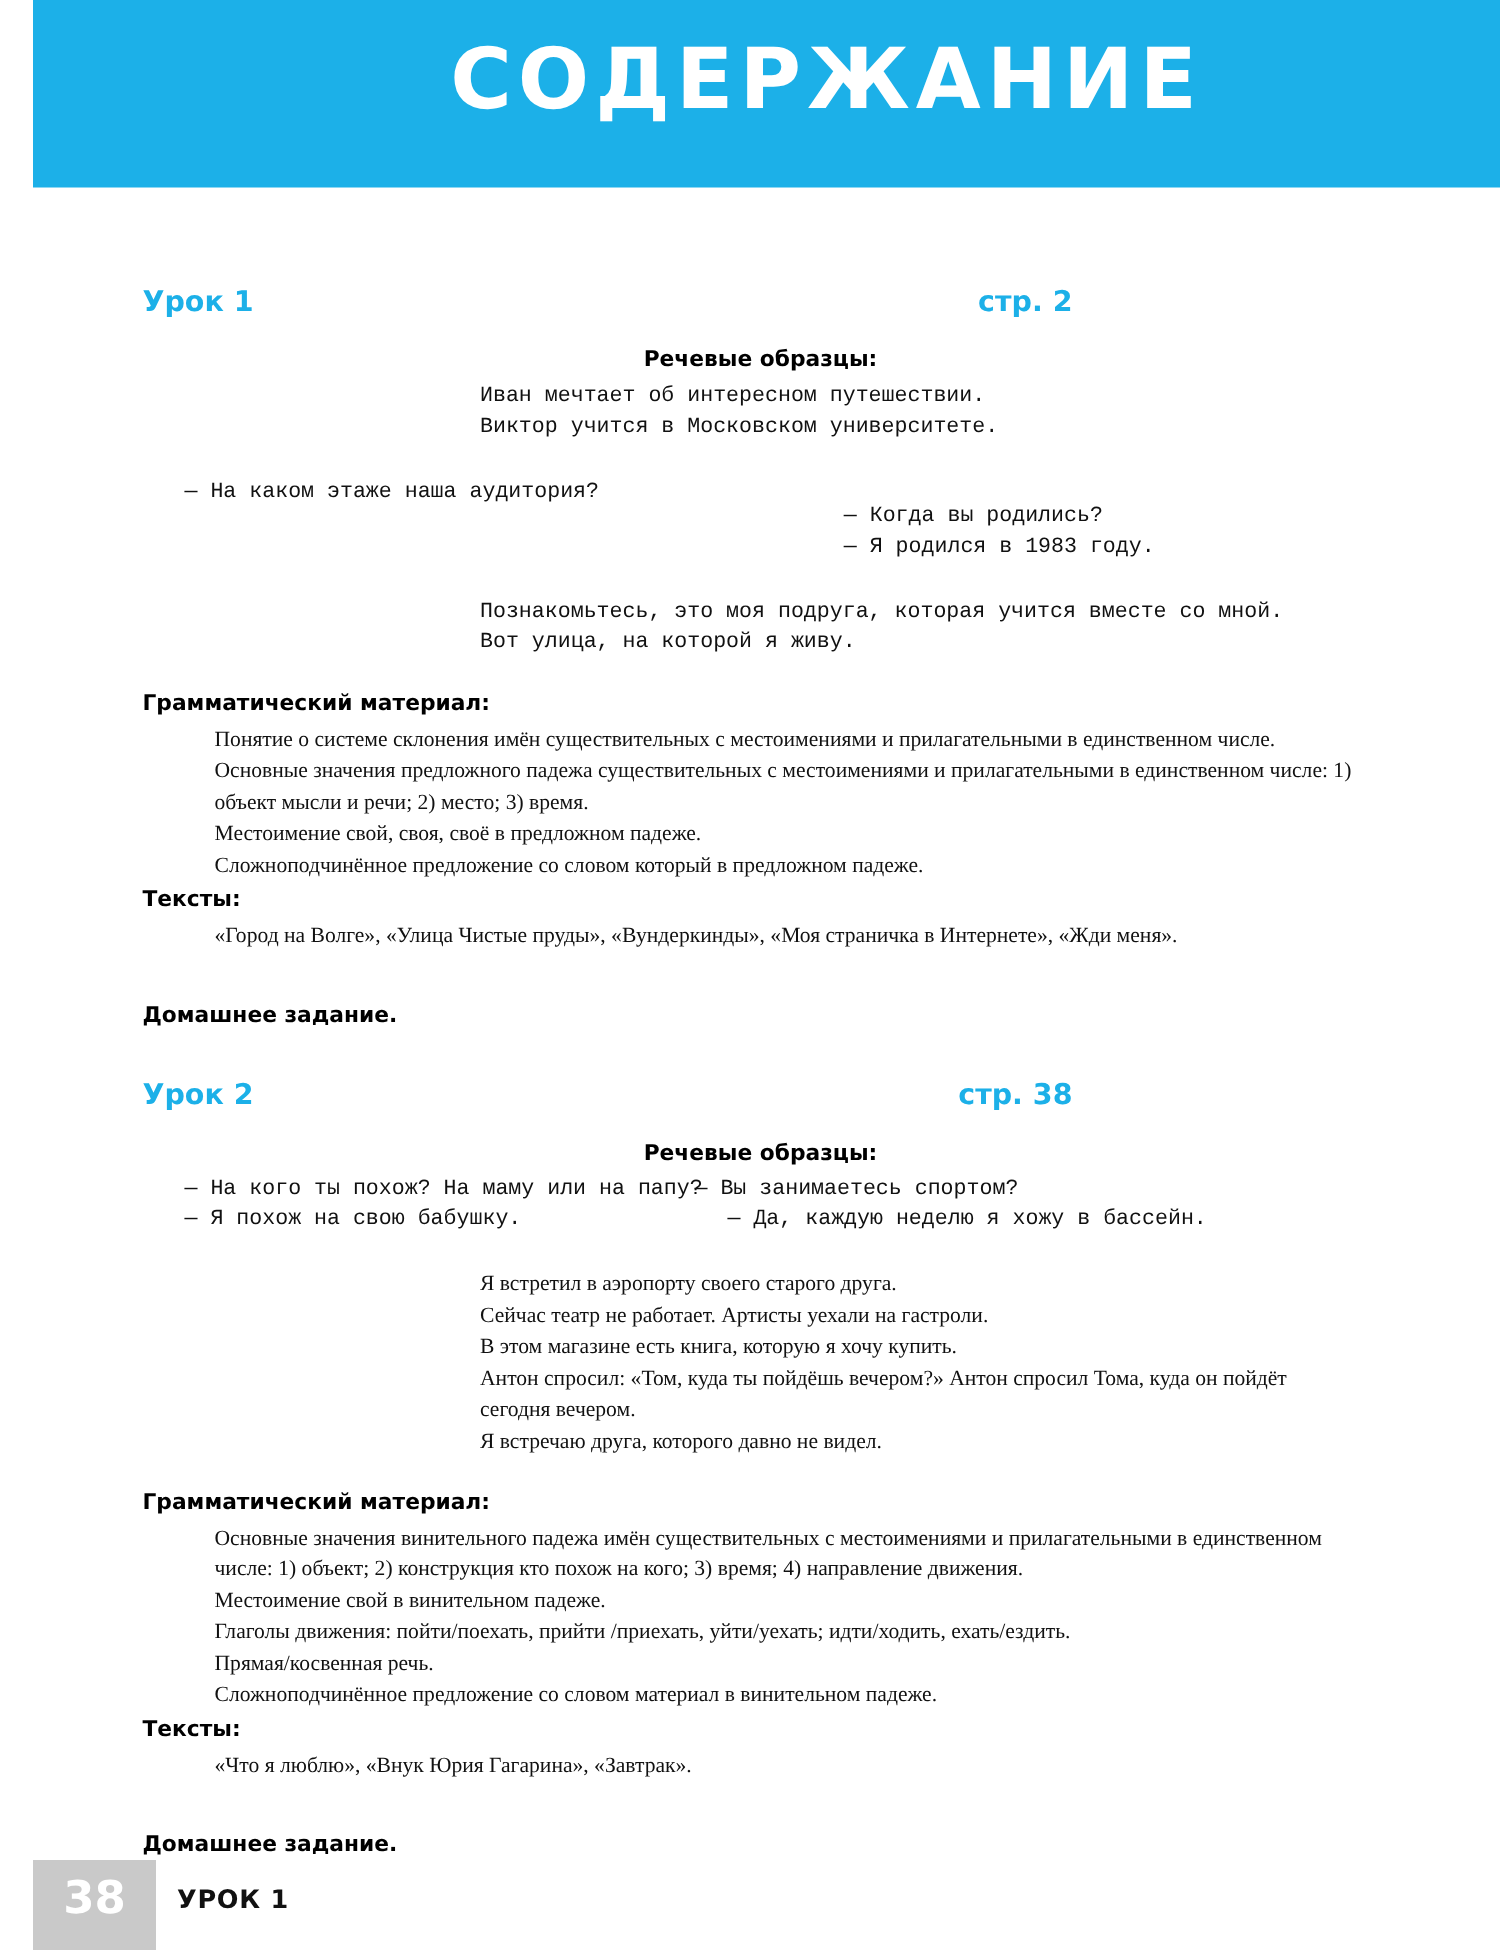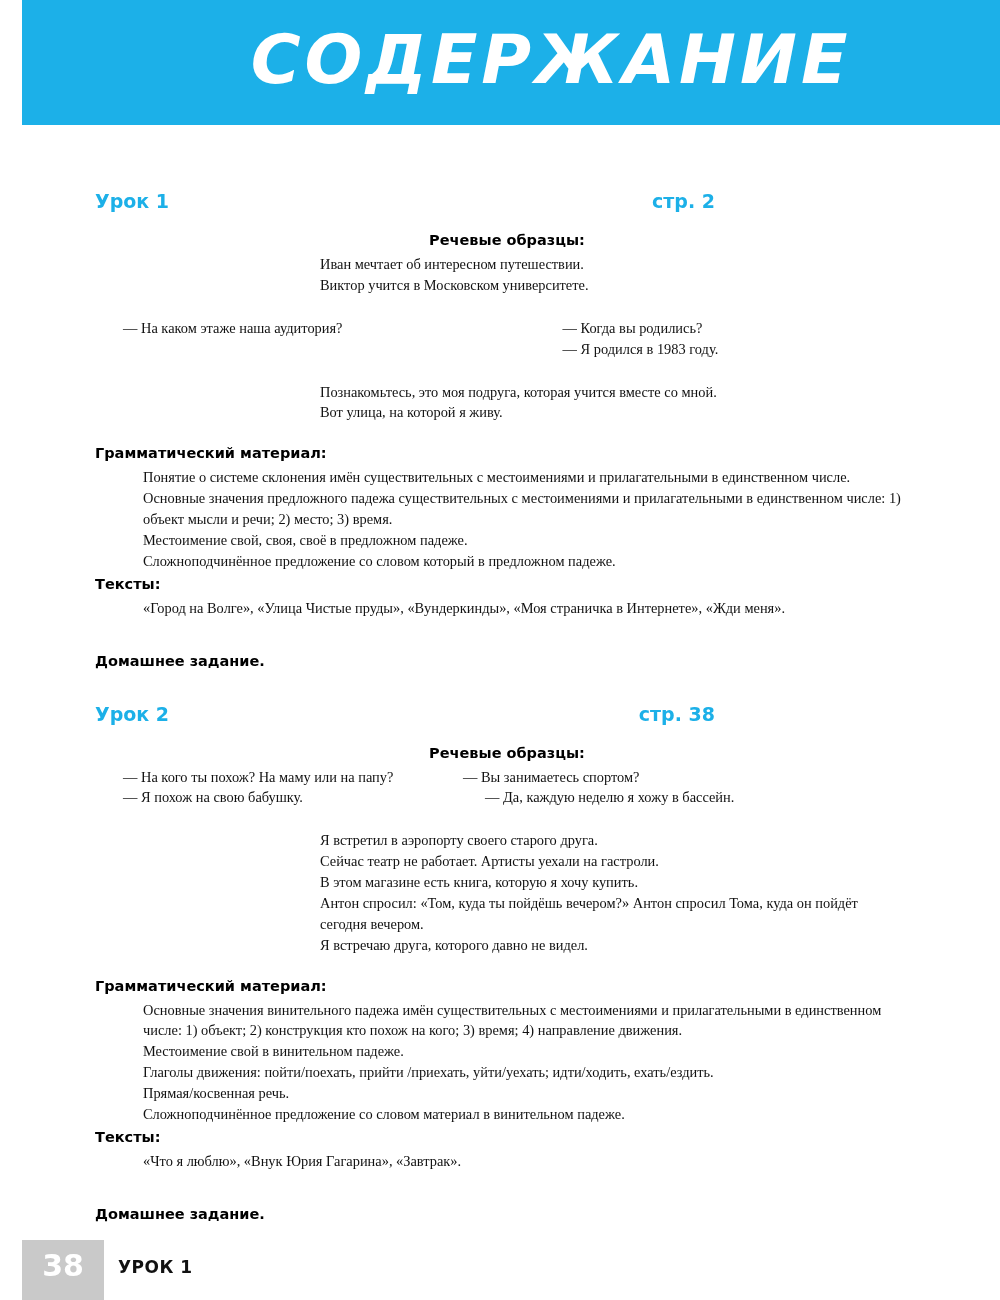--- a/index.html
+++ b/index.html
@@ -39,22 +39,21 @@
     background: #1cb0e8;
   }
   .header-title {
     position: absolute;
     left: 0;
     top: 26px;
     width: 978px;
     text-align: center;
     font-family: "DejaVu Sans", sans-serif;
     font-weight: bold;
-    font-style: italic;
-    font-size: 68px;
+    font-size: 56px;
     letter-spacing: 4px;
     color: #ffffff;
     line-height: 1;
     white-space: nowrap;
     padding-left: 80px;
     box-sizing: border-box;
   }
   .content {
     position: absolute;
     left: 95px;
@@ -93,30 +92,30 @@
   }
   .indent-md { margin-left: 48px; }
   .indent-lg { margin-left: 225px; }
 
   .two-col {
     display: flex;
     margin-left: 28px;
     gap: 40px;
   }
   .two-col .col-a { width: 420px; }
-  .two-col .col-b { width: 360px; }
+  .two-col .col-b { width: 360px; margin-top: 16px; }
 
   .two-col-b {
     display: flex;
     margin-left: 28px;
   }
   .two-col-b .col-a { width: 340px; }
   .two-col-b .col-b { width: 420px; }
 
-  .row-line { white-space: nowrap; }
+  .row-line { white-space: nowrap; font-family: Liberation Mono, monospace; }
   .gap-md { height: 22px; }
   .gap-lg { height: 34px; }
 
   .homework {
     font-family: "DejaVu Sans", sans-serif;
     font-weight: bold;
     font-size: 14.5px;
     color: #000;
   }
 

